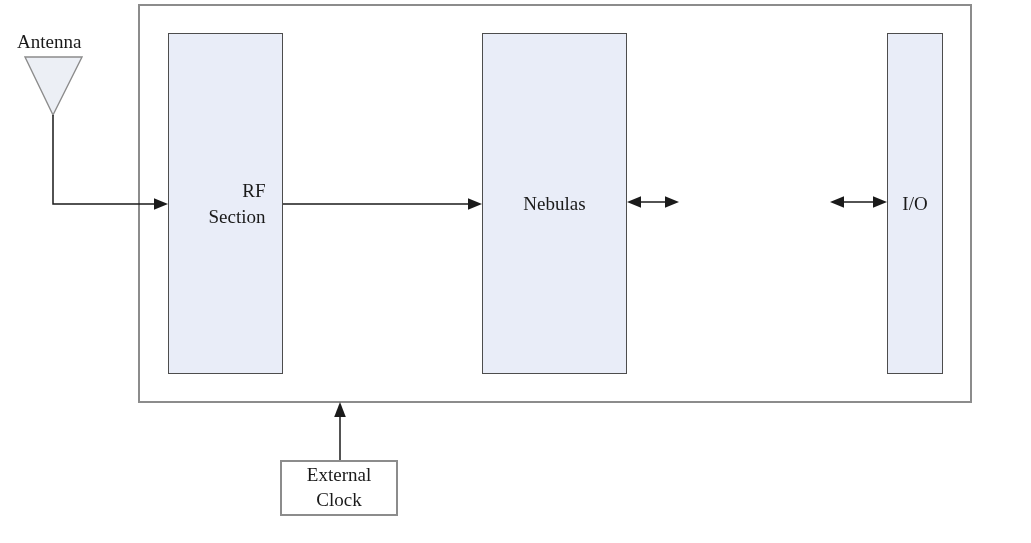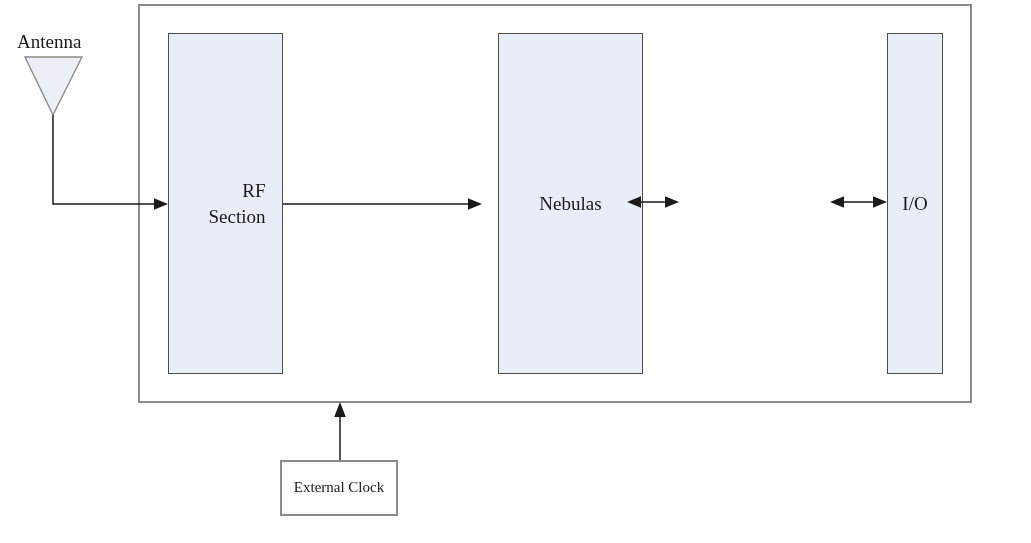--- a/index.html
+++ b/index.html
@@ -35,21 +35,21 @@
     box-sizing: border-box;
     display: flex;
     align-items: center;
     justify-content: center;
     text-align: center;
     font-size: 19px;
     line-height: 1.35;
   }
   .block-rf { left: 168px; width: 115px; text-align: right; }
   .block-rf .label { width: 80px; }
-  .block-nebulas { left: 498px; width: 145px; }
+  .block-nebulas { left: 482px; width: 145px; }
   .block-cpu { left: 679px; width: 151px; }
   .block-io { left: 887px; width: 56px; }
   .antenna-label {
     position: absolute;
     left: 17px;
     top: 31px;
     font-size: 19px;
     white-space: nowrap;
   }
   .clock-box {
@@ -58,21 +58,21 @@
     top: 460px;
     width: 118px;
     height: 56px;
     background: #ffffff;
     border: 2px solid var(--outer-border, #8c8c8c);
     box-sizing: border-box;
     display: flex;
     align-items: center;
     justify-content: center;
     text-align: center;
-    font-size: 15px;
+    font-size: 19px;
     line-height: 1.3;
   }
   .clock-box .label { width: 96px; }
   svg.wires {
     position: absolute;
     left: 0;
     top: 0;
     width: 1031px;
     height: 543px;
     pointer-events: none;

